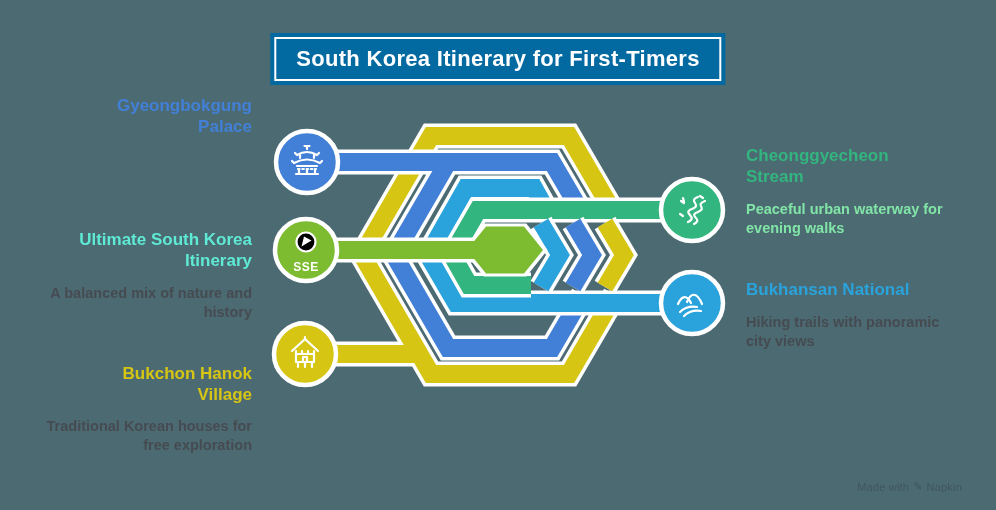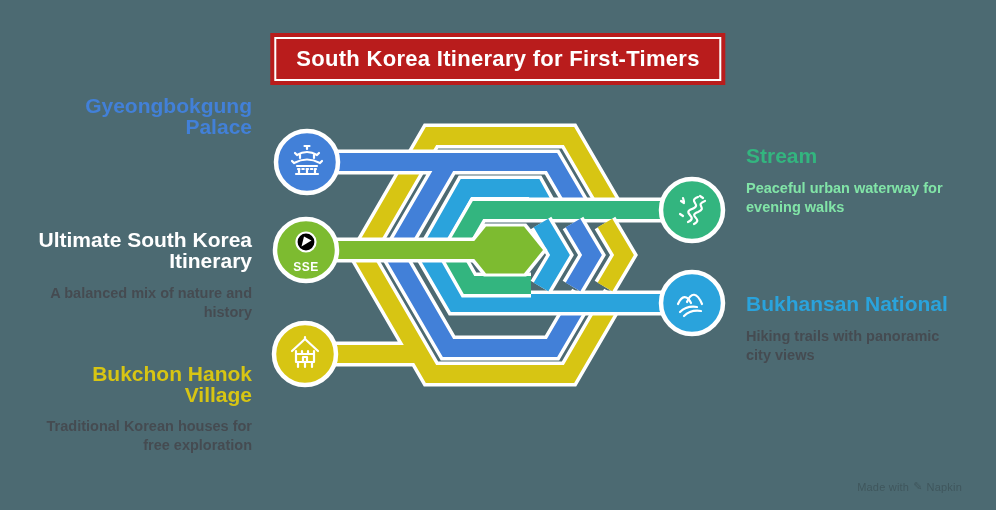--- a/index.html
+++ b/index.html
@@ -21,21 +21,21 @@
     position:absolute;top:33px;left:50%;transform:translateX(-50%);
     padding:4px;
   }
   .title-box-inner{
     border:2px solid #ffffff;padding:7px 20px;white-space:nowrap;
     font-size:22px;font-weight:bold;letter-spacing:.3px;
   }
   .tblock{position:absolute;}
   .tblock.left{right:744px;text-align:right;}
   .tblock.right{left:746px;text-align:left;}
-  .ttl{font-weight:bold;font-size:21px;line-height:21px;}
+  .ttl{font-weight:bold;font-size:17px;line-height:21px;}
   .desc{margin-top:13px;font-size:14.5px;line-height:19px;font-weight:bold;opacity:.92;}
   .ttl span,.desc span{display:block;white-space:nowrap;}
   .watermark{
     position:absolute;right:34px;bottom:17px;font-size:11px;letter-spacing:.2px;
     display:flex;align-items:center;gap:4px;opacity:.85;
   }
 </style>
 </head>
 <body>
 
@@ -129,33 +129,33 @@
       <circle class="node-circle" cx="692" cy="303" r="31" fill="#2aa3dc"></circle>
       <g class="icon" transform="translate(692,303)">
         <path d="M-14,1 C-10,-8 -5,-8 -1,0"></path>
         <path d="M-5,-1 C-1,-11 5,-11 10,1"></path>
         <path d="M5,4 C-2,3 -8,5 -12,9"></path>
         <path d="M9,8 C2,7 -4,9 -8,13"></path>
       </g>
     </g>
   </svg>
 
-  <div class="title-box" style="background: #b91c1c;">
+  <div class="title-box" style="background: #0369a1;">
     <div class="title-box-inner" style="color: rgb(255, 255, 255);">South Korea Itinerary for First-Timers</div>
   </div>
 
   <div class="tblock left" style="top:95px">
     <div class="ttl" style="color: rgb(66, 128, 216);">
       <span>Gyeongbokgung</span>
       <span>Palace</span>
     </div>
   </div>
 
   <div class="tblock left" style="top:229px">
-    <div class="ttl" style="color: #ffffff;">
+    <div class="ttl" style="color: #5eead4;">
       <span>Ultimate South Korea</span>
       <span>Itinerary</span>
     </div>
     <div class="desc" style="color: rgb(69, 73, 79);">
       <span>A balanced mix of nature and</span>
       <span>history</span>
     </div>
   </div>
 
   <div class="tblock left" style="top:363px">
@@ -164,29 +164,30 @@
       <span>Village</span>
     </div>
     <div class="desc" style="color: rgb(69, 73, 79); margin-top: 12px;">
       <span>Traditional Korean houses for</span>
       <span>free exploration</span>
     </div>
   </div>
 
   <div class="tblock right" style="top:145px">
     <div class="ttl" style="color: rgb(51, 181, 127);">
+      <span>Cheonggyecheon</span>
       <span>Stream</span>
     </div>
     <div class="desc" style="color: #86efac;">
       <span>Peaceful urban waterway for</span>
       <span>evening walks</span>
     </div>
   </div>
 
-  <div class="tblock right" style="top:293px">
+  <div class="tblock right" style="top:279px">
     <div class="ttl" style="color: rgb(42, 163, 220);">
       <span>Bukhansan National</span>
     </div>
     <div class="desc" style="color: rgb(69, 73, 79);">
       <span>Hiking trails with panoramic</span>
       <span>city views</span>
     </div>
   </div>
 
   <div class="watermark" style="color: rgb(61, 83, 89);">

